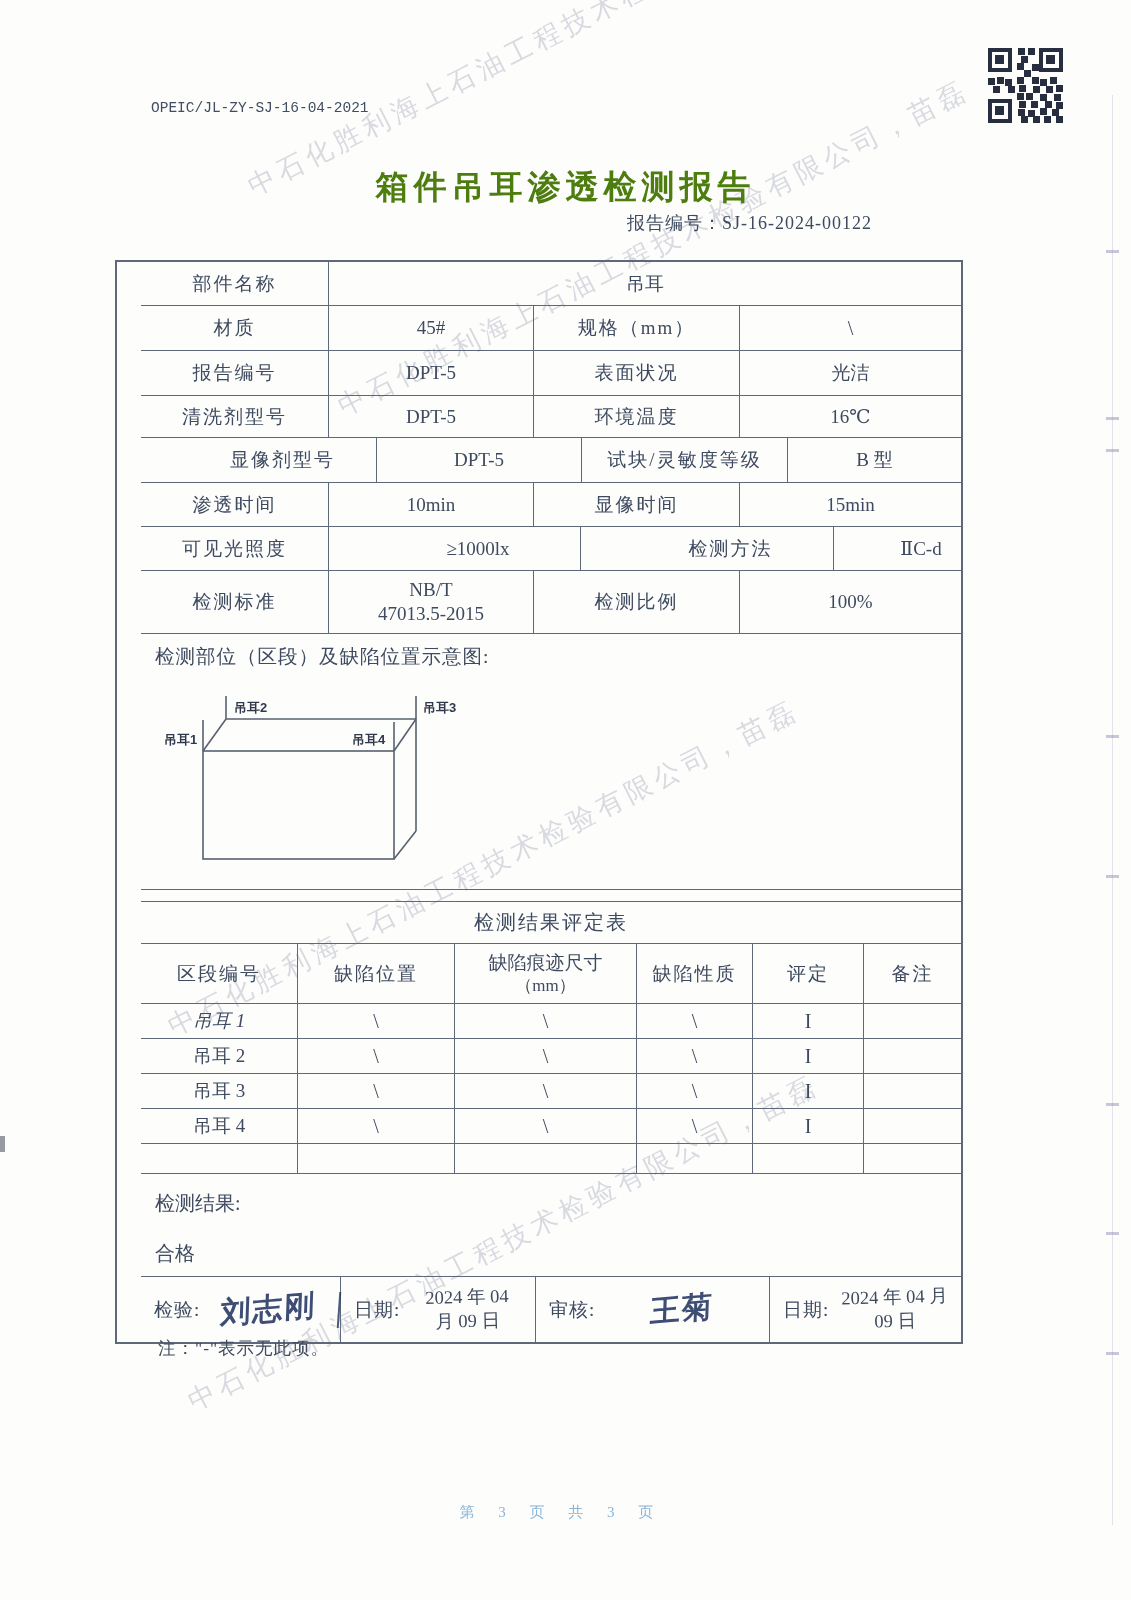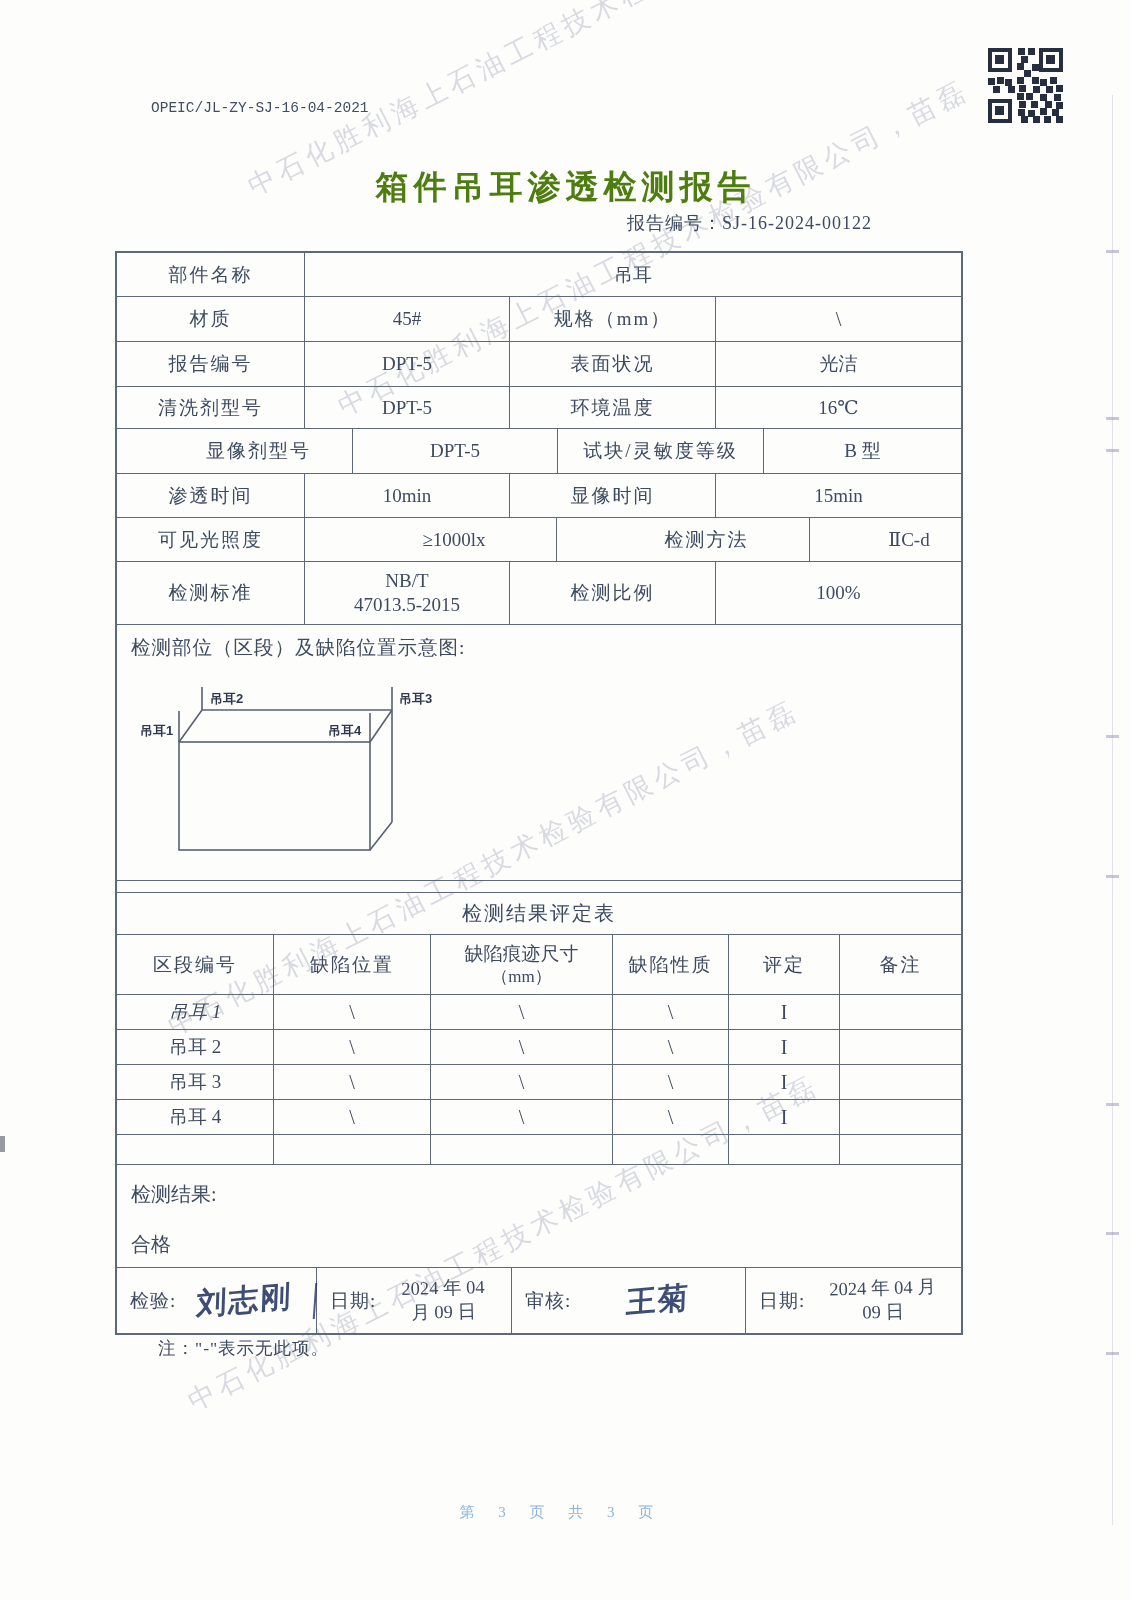--- a/index.html
+++ b/index.html
@@ -38,21 +38,21 @@
     38px 45px var(--qr),52px 46px var(--qr),66px 46px var(--qr),31px 53px var(--qr),
     43px 53px var(--qr),57px 53px var(--qr),68px 54px var(--qr),30px 61px var(--qr),
     40px 62px var(--qr),52px 60px var(--qr),64px 61px var(--qr),33px 68px var(--qr),
     45px 68px var(--qr),56px 68px var(--qr),68px 68px var(--qr);}
   .title{
     position:absolute; left:50%; top:165px; transform:translateX(-50%);
     font-size:33px; letter-spacing:5px; font-weight:600; color:#4d7c0f; white-space:nowrap;
   }
   .report-no{position:absolute; right:259px; top:211px; font-size:18px; letter-spacing:1px;}
   
-  .sheet{position:absolute; left:115px; top:251px; width:848px; border:2px solid var(--line);}
+  .sheet{position:absolute; left:115px; top:260px; width:848px; border:2px solid var(--line);padding-left:24px;}
   .tr{display:flex; border-bottom:1.5px solid var(--line); align-items:stretch;}
   .tr:last-child{border-bottom:none;}
   .c{
     border-right:1.5px solid var(--line); display:flex; align-items:center;
     justify-content:center; text-align:center; font-size:19px; padding:2px 4px;
   }
   .c:last-child{border-right:none; flex:1;}
   .lab{letter-spacing:2px;}
   .val{white-space:pre-line; line-height:1.25;}
   .slash{font-size:20px;}

